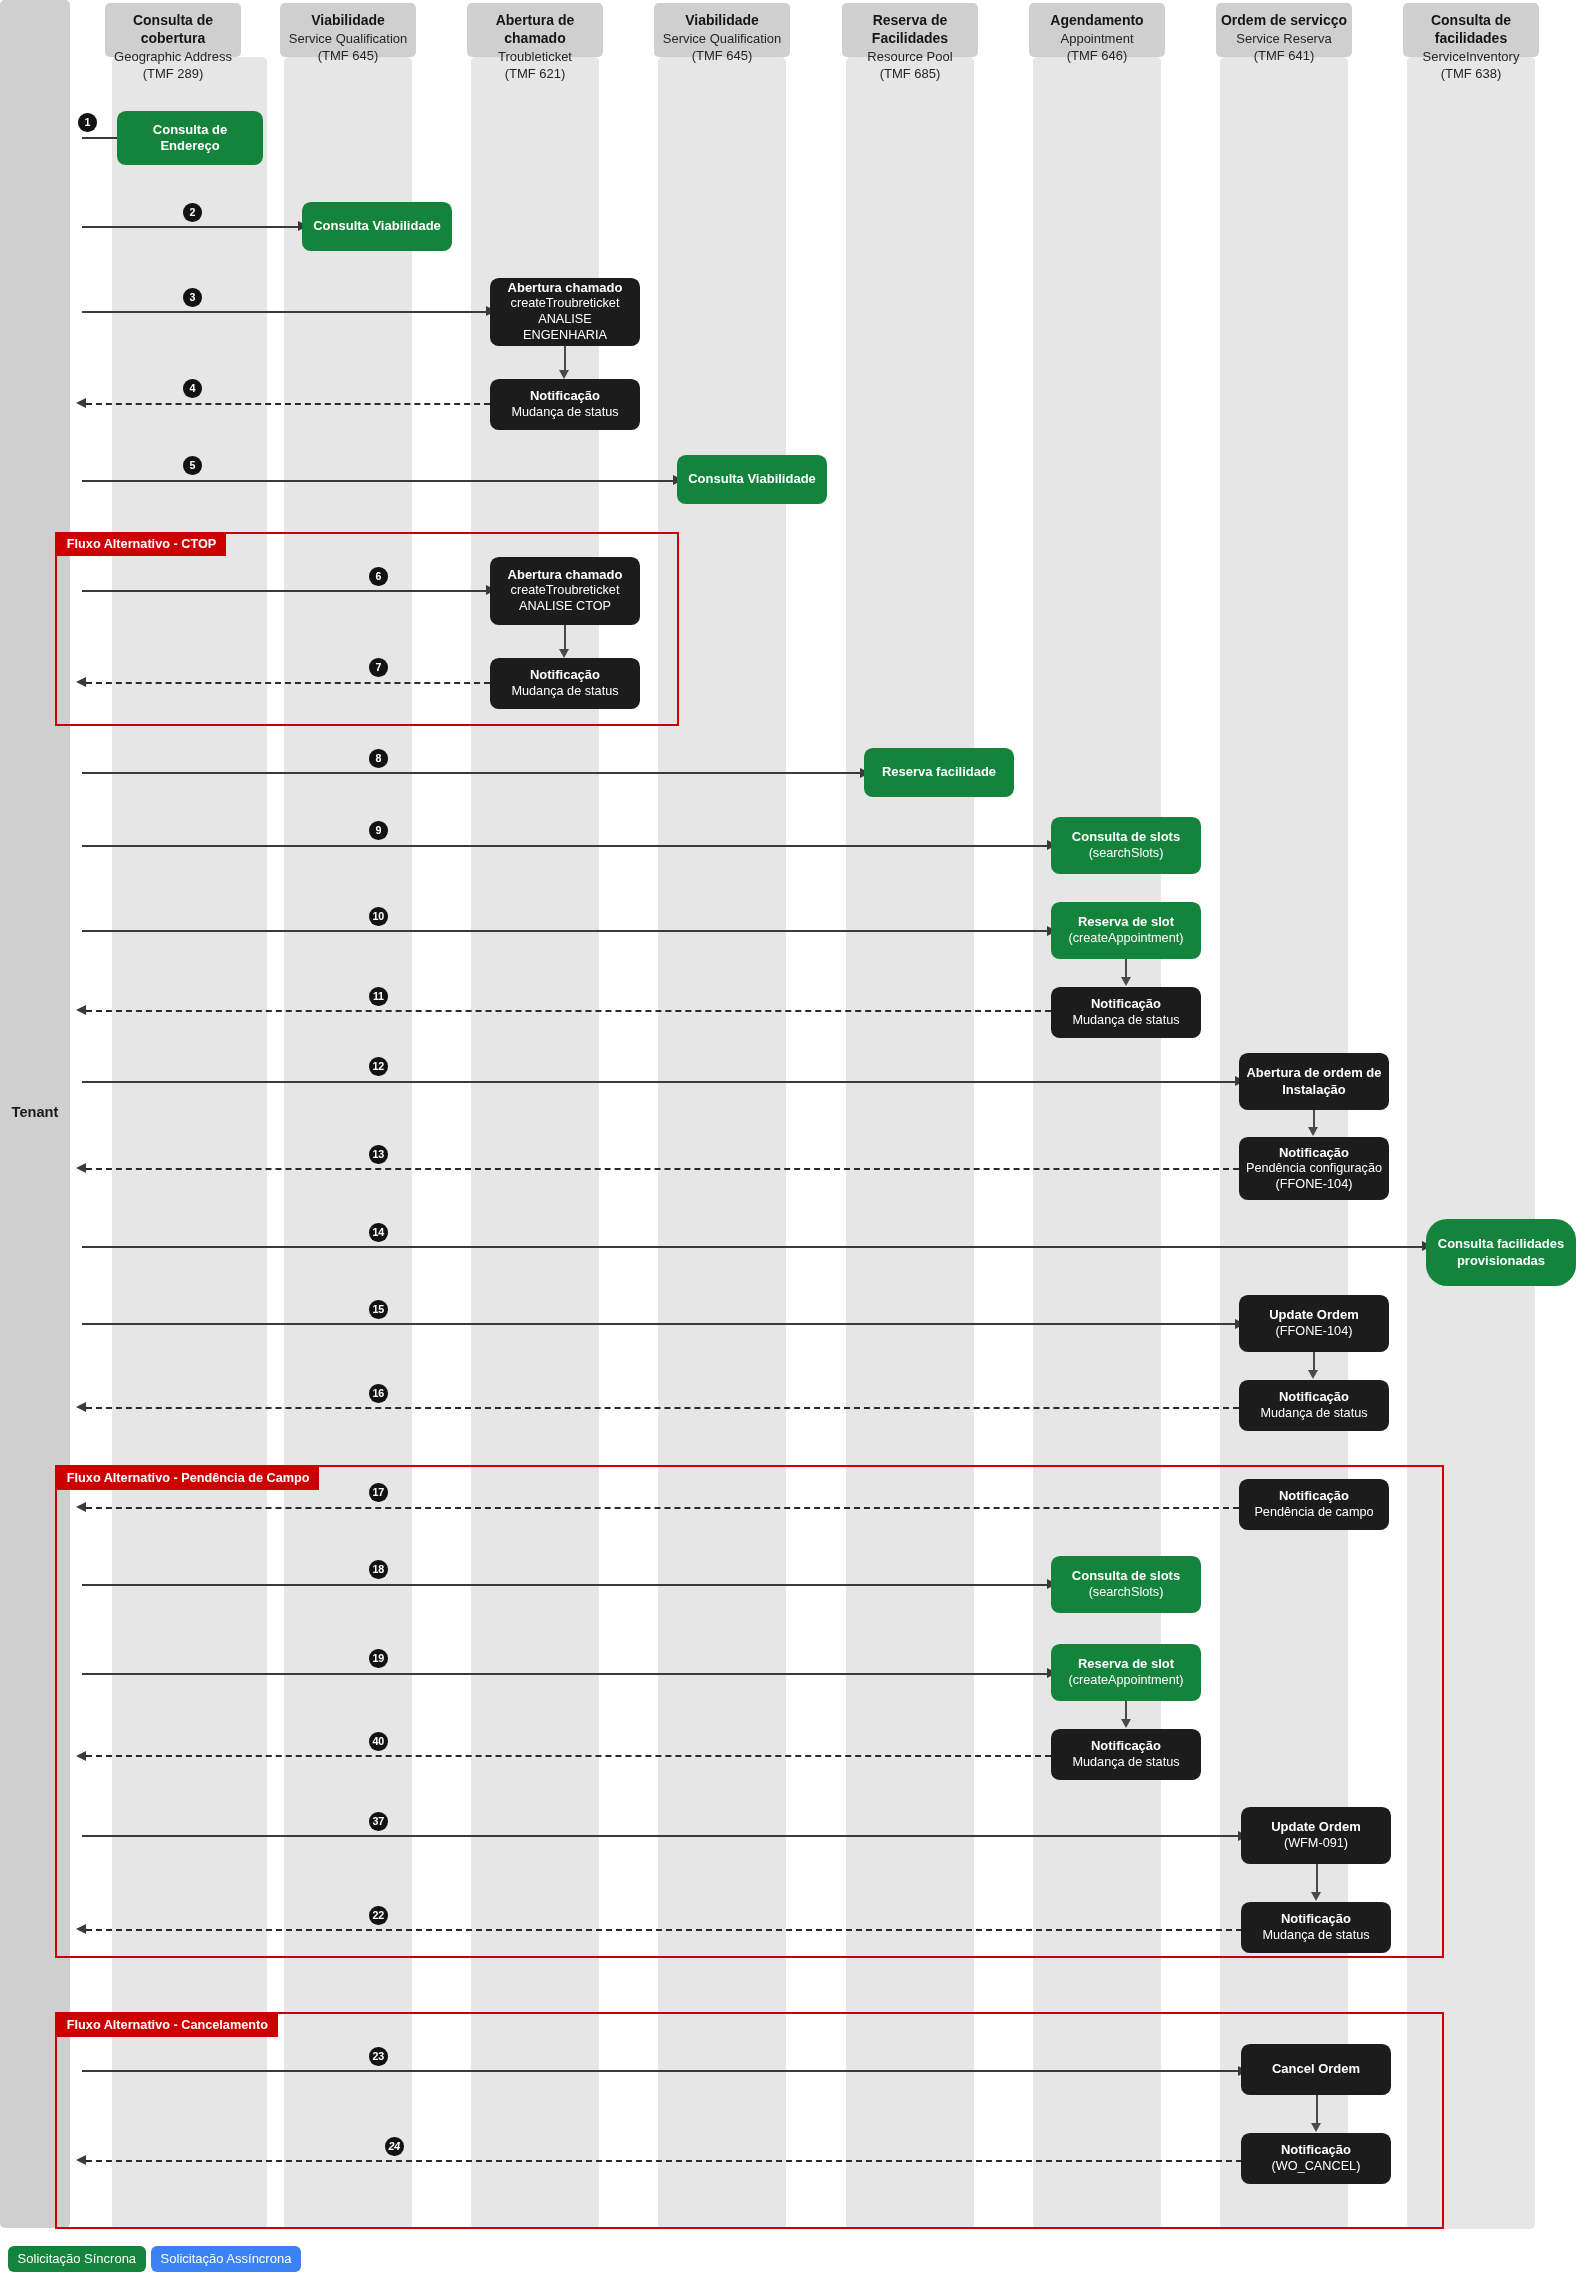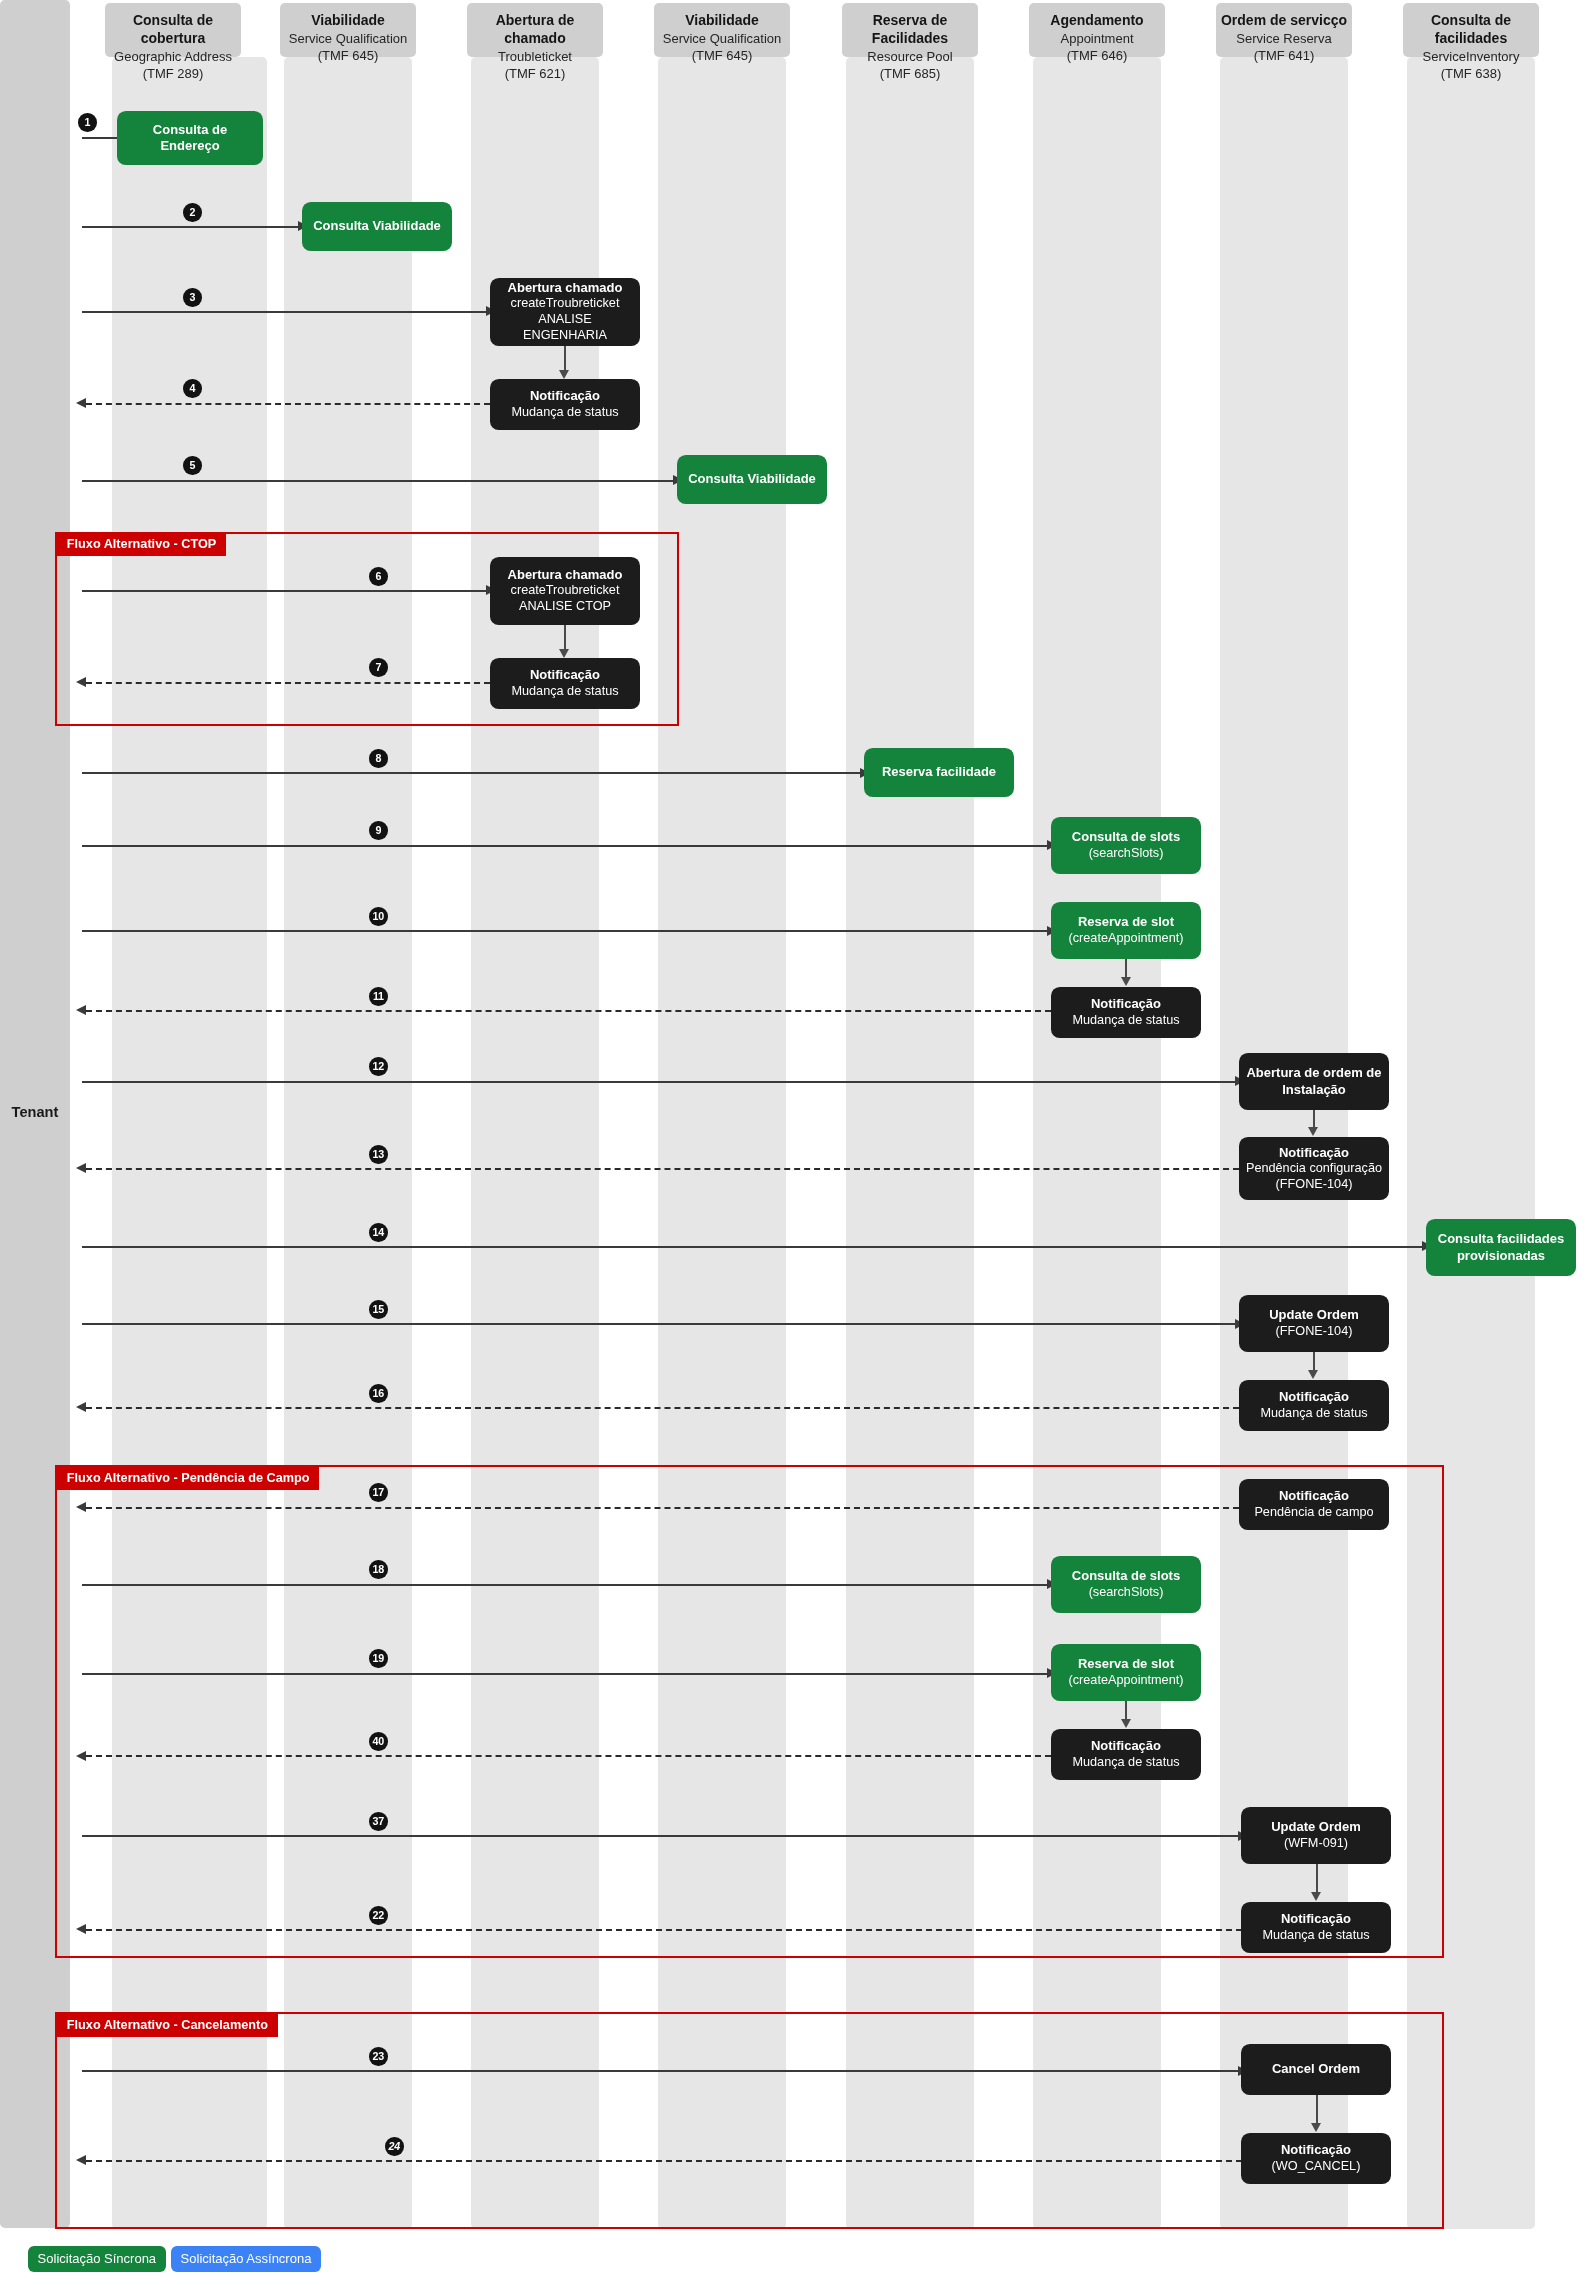--- a/index.html
+++ b/index.html
@@ -152,21 +152,20 @@
     z-index:9;
   }
 
   
   .legend{
     position:absolute;
     left:7.8px;
     top:2246px;
     display:flex;
     gap:4.9px;
-    margin-left:20px;
   }
   .legend .pill{
     border-radius:5.9px;
     color:#ffffff;
     font-size:13px;
     padding:4.9px 9.8px 5.9px 9.8px;
     white-space:nowrap;
   }
   .legend .pill.sync{background:#14833b;}
   .legend .pill.async{background:#3b82f6;}
@@ -348,21 +347,21 @@
     <div class="bs">Pendência configuração</div>
     <div class="bs">(FFONE-104)</div>
   </div>
   <div class="harrow dashed" style="left:86px; top:1168px; width:1153px;"></div>
   <div class="arrowhead-l" style="left:76px; top:1163px;"></div>
   <div class="step" style="left:369px; top:1145px;">13</div>
 
   <div class="harrow" style="left:82px; top:1246px; width:1342px;"></div>
   <div class="arrowhead-r" style="left:1422px; top:1241px;"></div>
   <div class="step" style="left:369px; top:1223px;">14</div>
-  <div class="box sync" style="left:1426px; top:1219px; width:150px; height:57px;">
+  <div class="box sync" style="left:1426px; top:1219px; width:150px; height:67px;border-radius:21px;">
     <div class="bt">Consulta facilidades provisionadas</div>
   </div>
 
   <div class="harrow" style="left:82px; top:1323px; width:1155px;"></div>
   <div class="arrowhead-r" style="left:1235px; top:1319px;"></div>
   <div class="step" style="left:369px; top:1300px;">15</div>
   <div class="box async" style="left:1239px; top:1295px; width:150px; height:57px;">
     <div class="bt">Update Ordem</div>
     <div class="bs">(FFONE-104)</div>
   </div>

